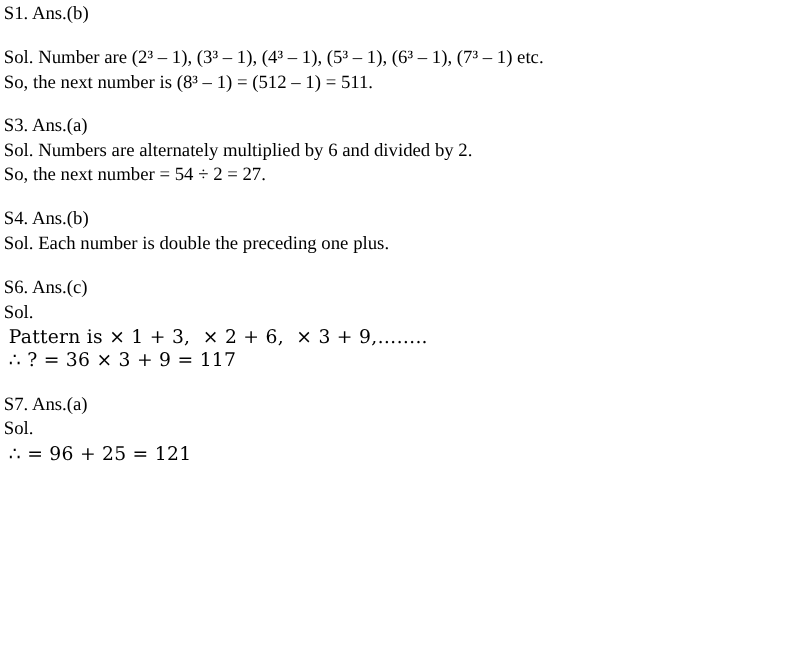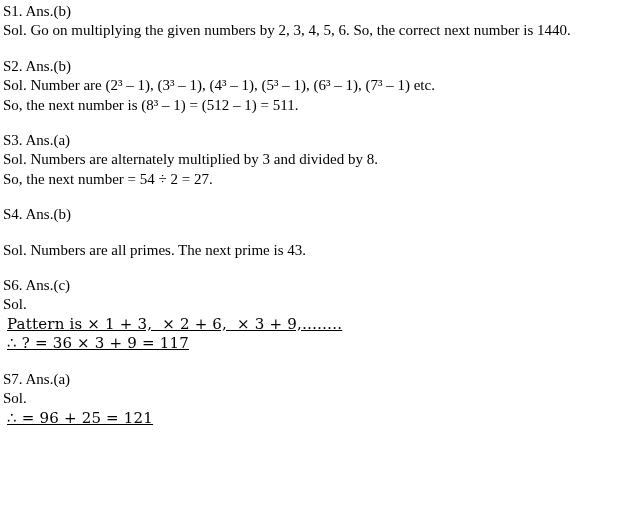--- a/index.html
+++ b/index.html
@@ -25,51 +25,48 @@
   .section {
     margin: 0 0 16px 0;
   }
   .line {
     white-space: pre;
   }
   .math {
     font-family: "DejaVu Serif", serif;
     padding-left: 4px;
     letter-spacing: 0.2px;
-    text-decoration: underline;
   }
 </style>
 </head>
 <body>
 
 <div class="doc">
 
   <div class="section">
     <div class="line">S1. Ans.(b)</div>
-    <div class="line">Sol. Go on multiplying the given numbers by 2, 3, 4, 5, 6. So, the correct next number is 1440.</div>
   </div>
 
   <div class="section">
-    <div class="line">S2. Ans.(b)</div>
     <div class="line">Sol. Number are (2³ – 1), (3³ – 1), (4³ – 1), (5³ – 1), (6³ – 1), (7³ – 1) etc.</div>
     <div class="line">So, the next number is (8³ – 1) = (512 – 1) = 511.</div>
   </div>
 
   <div class="section">
     <div class="line">S3. Ans.(a)</div>
-    <div class="line">Sol. Numbers are alternately multiplied by 3 and divided by 8.</div>
+    <div class="line">Sol. Numbers are alternately multiplied by 6 and divided by 2.</div>
     <div class="line">So, the next number = 54 ÷ 2 = 27.</div>
   </div>
 
   <div class="section">
     <div class="line">S4. Ans.(b)</div>
+    <div class="line">Sol. Each number is double the preceding one plus.</div>
   </div>
 
   <div class="section">
-    <div class="line">Sol. Numbers are all primes. The next prime is 43.</div>
   </div>
 
   <div class="section">
     <div class="line">S6. Ans.(c)</div>
     <div class="line">Sol.</div>
     <div class="line math">Pattern is × 1 + 3,  × 2 + 6,  × 3 + 9,……..</div>
     <div class="line math">∴ ? = 36 × 3 + 9 = 117</div>
   </div>
 
   <div class="section">

